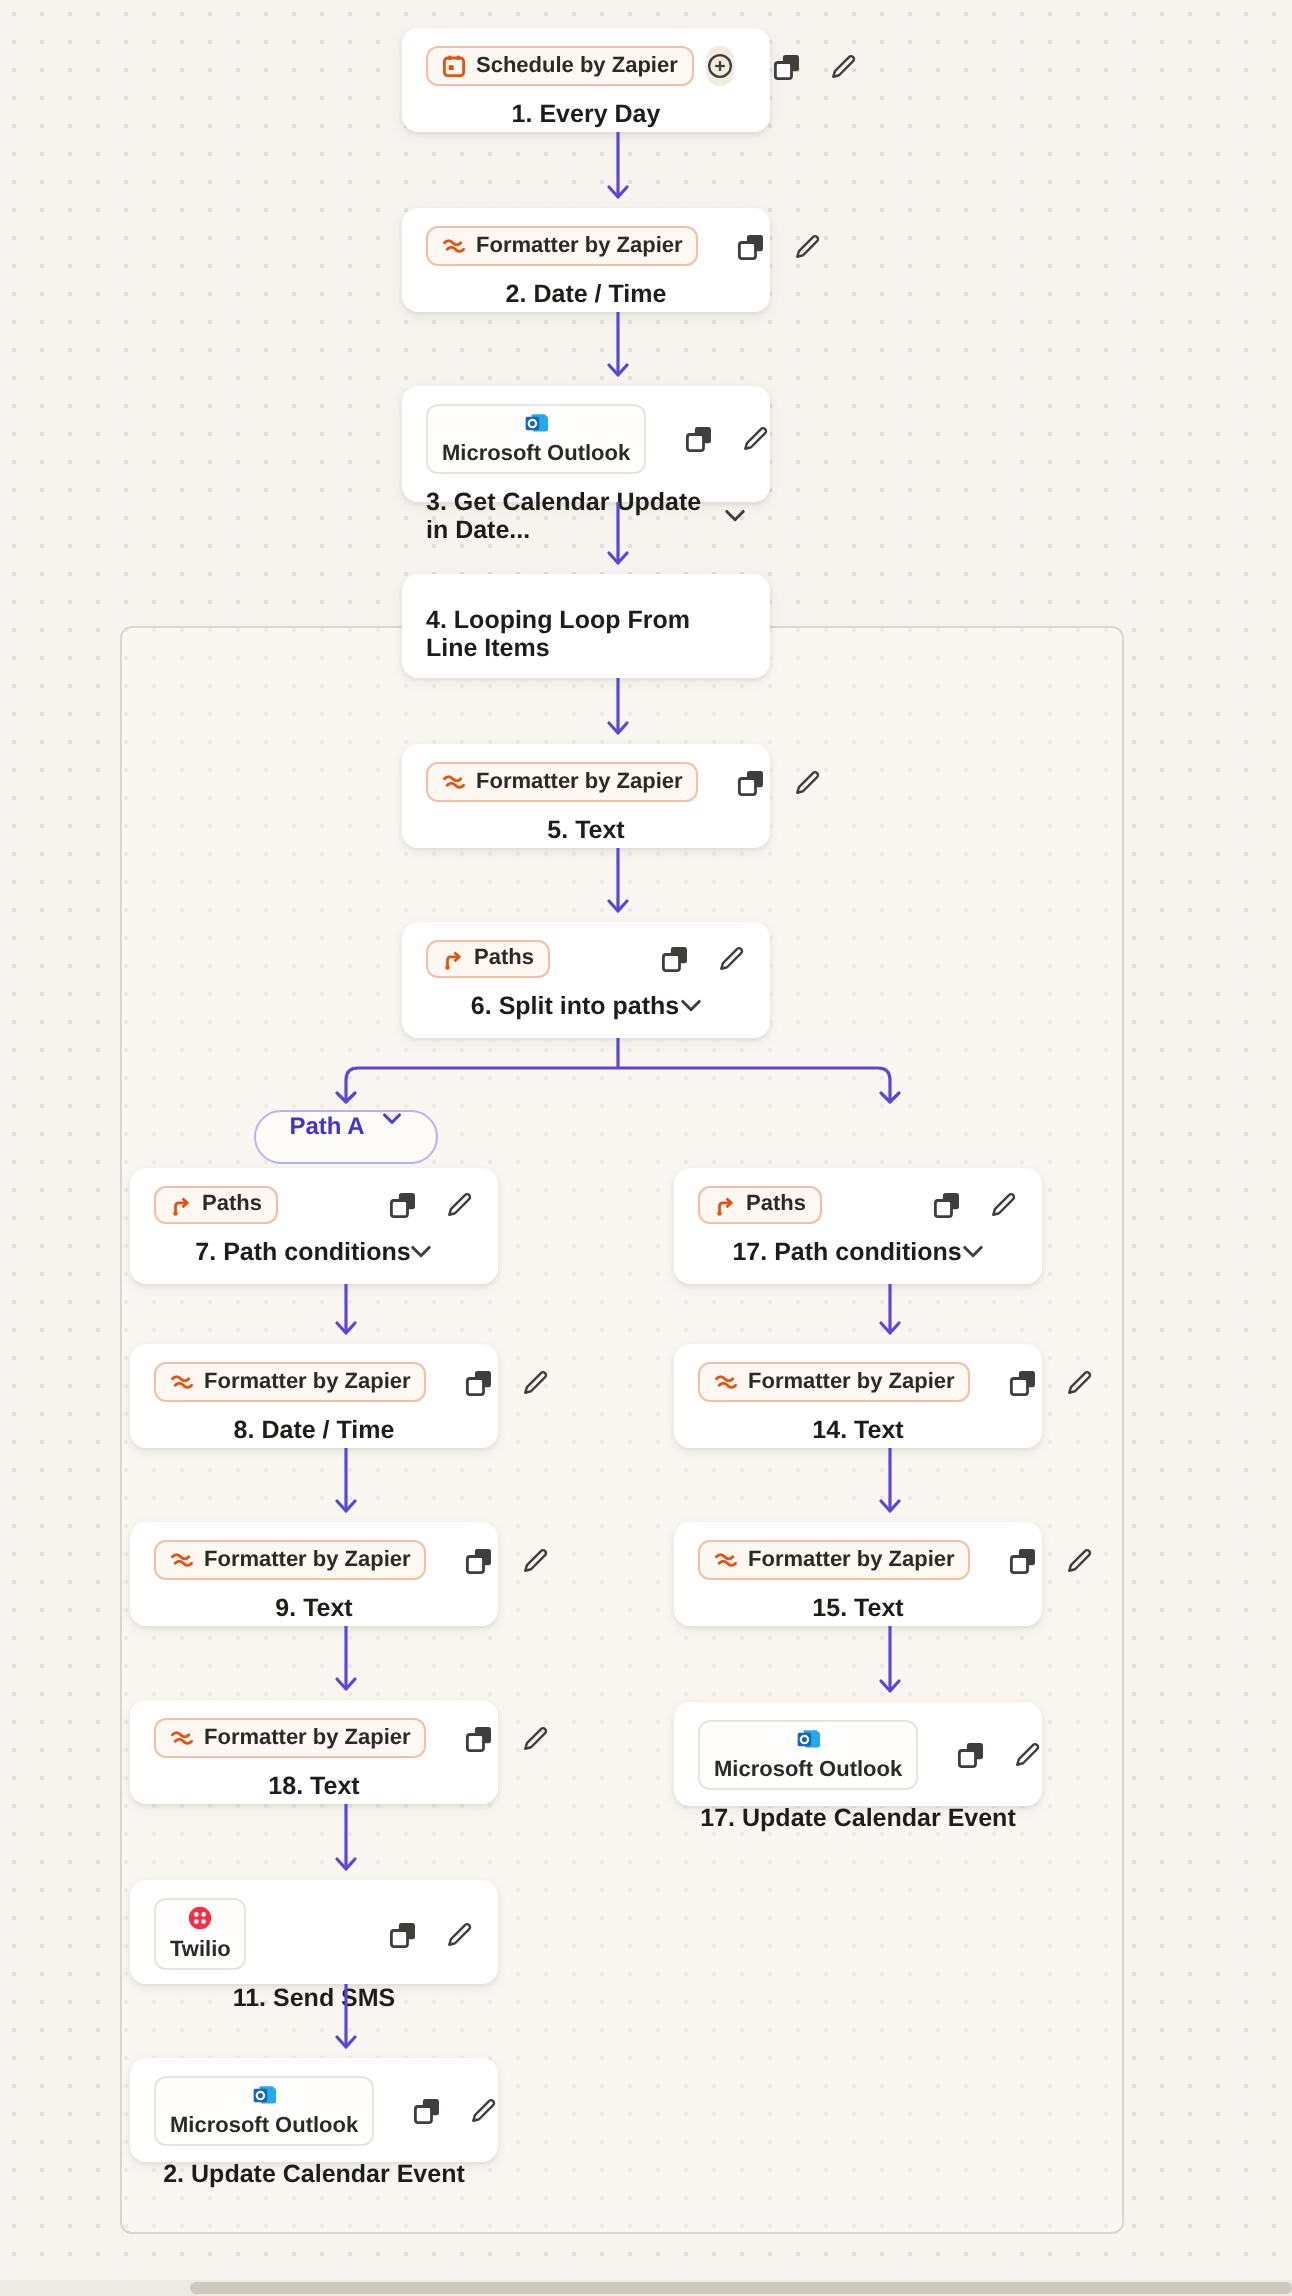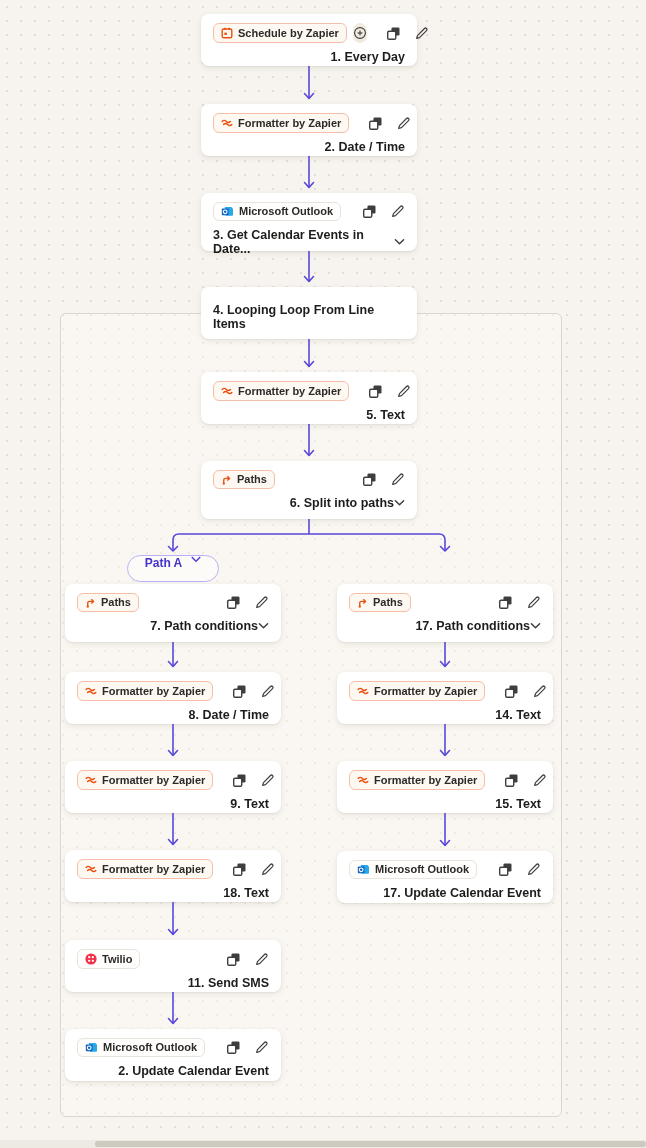--- a/index.html
+++ b/index.html
@@ -9,43 +9,43 @@
     background-color:var(--background,#F7F4EF);
     background-image:radial-gradient(circle,#E2DCD1 1px,transparent 1.3px);
     background-size:14px 14px;
   }
   .loop-box{
     position:absolute;left:60px;top:313px;width:502px;height:804px;
     border:1px solid #DBD6CC;border-radius:6px;
     background:rgba(253,251,247,0.45);box-sizing:border-box;
   }
   .card{
-    position:absolute;width:216px;box-sizing:border-box;
+    position:absolute;width:184px;box-sizing:border-box;
     background:var(--card-bg,#fff);border-radius:8px;
     box-shadow:0 1px 2px rgba(70,60,45,.07),0 2px 6px rgba(70,60,45,.09);
     padding:9px 12px 10px 12px;
     display:flex;flex-direction:column;justify-content:space-between;
     cursor:pointer;
   }
   .card-row1{display:flex;align-items:center;gap:6px;}
   .badge{
     display:inline-flex;align-items:center;gap:5px;
     padding:3px 7px;border-radius:6px;line-height:1;
     font-size:11px;font-weight:700;color:#2B2A28;white-space:nowrap;
   }
   .badge.orange{border:1px solid var(--zapier-badge-border,#F4BFA6);background:#FEF8F3;}
-  .badge.neutral{border:1px solid #E7E4DD;background:#FFFEFC;}
+  .badge.neutral{border:1px solid #E7E4DD;background:#FFFEFC;flex-direction:column;}
   .badge-icon{display:inline-flex;align-items:center;}
   .plus-btn{
     display:inline-flex;align-items:center;justify-content:center;
     width:20px;height:20px;border-radius:7px;background:#F1EBE1;
   }
   .spacer{flex:1;}
   .icon-btn{display:inline-flex;align-items:center;margin-left:7px;}
-  .card-row2{display:flex;align-items:center;justify-content:flex-end;margin-top:7px;}
+  .card-row2{display:flex;align-items:center;justify-content:center;margin-top:7px;}
   .step-title{font-size:12.5px;color:#1E1D1B;font-weight:600;}
   .step-num{font-weight:700;}
   .chev{display:inline-flex;align-items:center;}
   .path-pill{
     position:absolute;width:92px;height:27px;box-sizing:border-box;
     border:1.5px solid var(--path-pill-border,#BCB0F5);border-radius:15px;
     background:#FCFBF8;display:flex;align-items:flex-start;justify-content:center;gap:9px;
     cursor:pointer;
   }
   .pill-a{left:127px;top:555px;}
@@ -169,21 +169,21 @@
             <rect x="1.8" y="5.6" width="8.6" height="8.6" rx="1.4" fill="#fff" stroke="#3F3E3C" stroke-width="1.5"></rect>
           </svg>
       </span>
       <span class="icon-btn">
         <svg viewBox="0 0 16 16" width="15" height="15">
             <path d="M2.8 13.2 L3.7 10.2 L11.2 2.7 A1.55 1.55 0 0 1 13.4 4.9 L5.9 12.4 L2.8 13.2 Z" fill="none" stroke="#3F3E3C" stroke-width="1.3" stroke-linejoin="round"></path>
           </svg>
       </span>
     </div>
     <div class="card-row2">
-      <span class="step-title"><b class="step-num">3.</b> <span class="step-text">Get Calendar Events in Date...</span></span>
+      <span class="step-title"><b class="step-num">3.</b> <span class="step-text">Get Calendar Update in Date...</span></span>
       <span class="chev">
         <svg viewBox="0 0 12 8" width="11" height="8">
             <path d="M1.5 1.5 L6 6 L10.5 1.5" fill="none" stroke="#3F3E3C" stroke-width="1.6" stroke-linecap="round" stroke-linejoin="round"></path>
           </svg>
       </span>
     </div>
   </div>
     <div class="card" style="left: 201px; top: 287px; height: 52px;">
     <div class="card-row2">
       <span class="step-title"><b class="step-num">4.</b> <span class="step-text">Looping Loop From Line Items</span></span>

